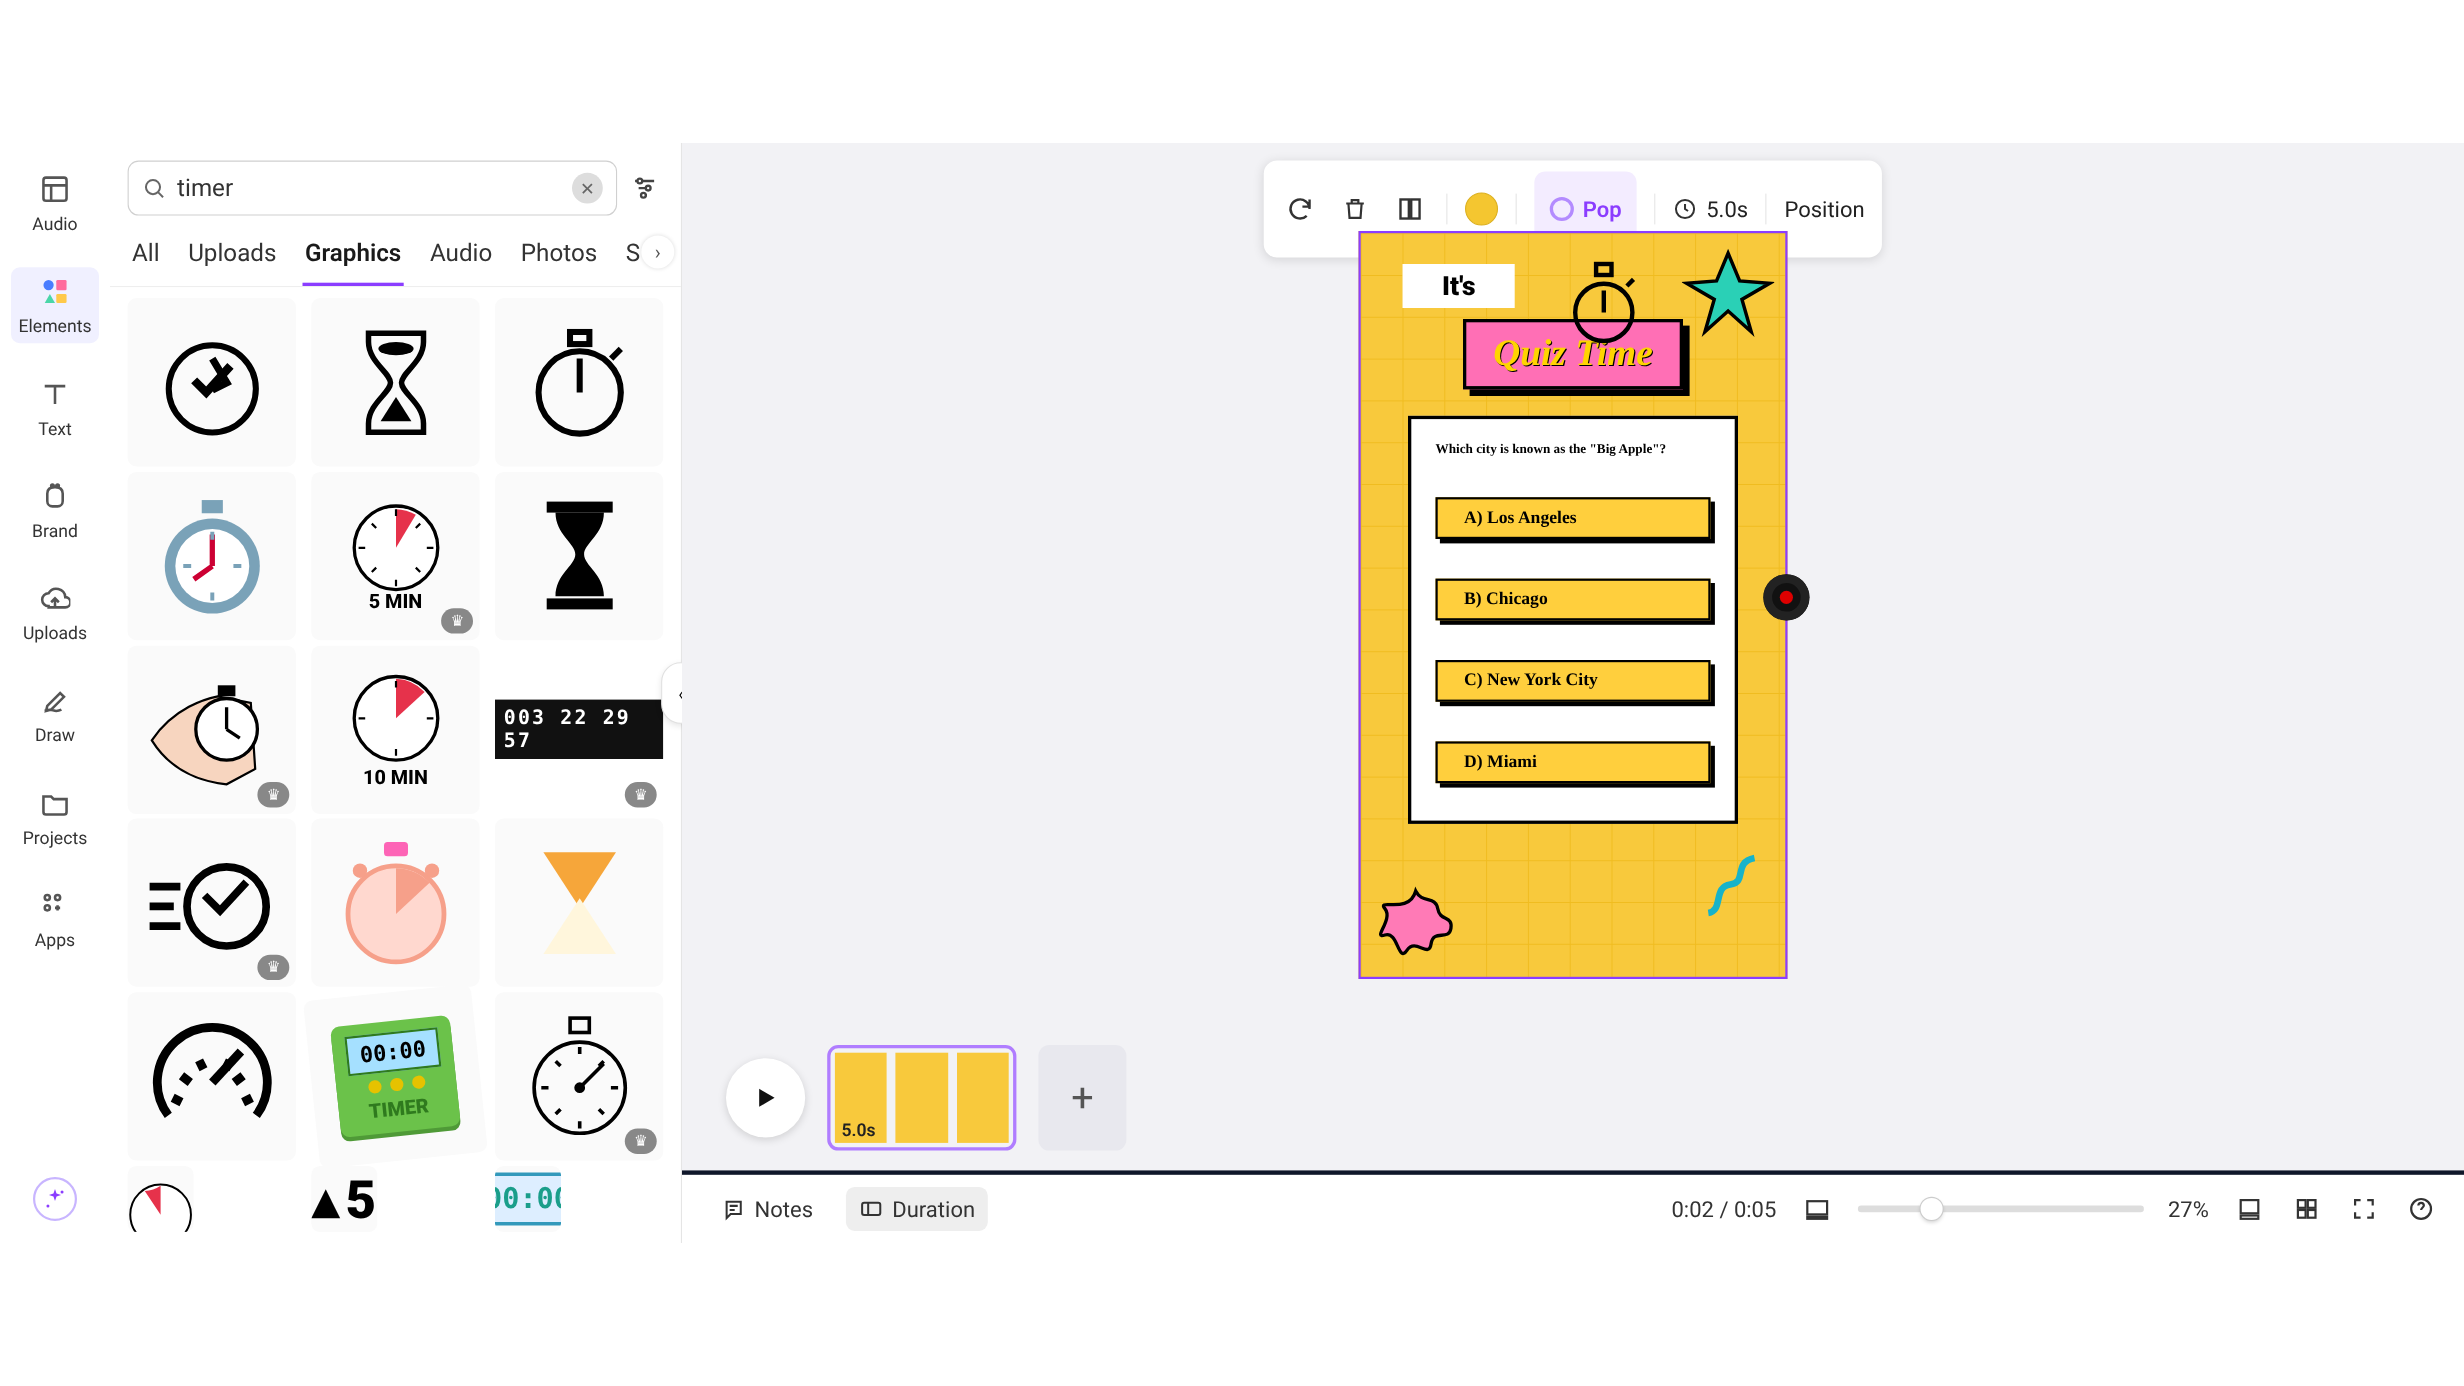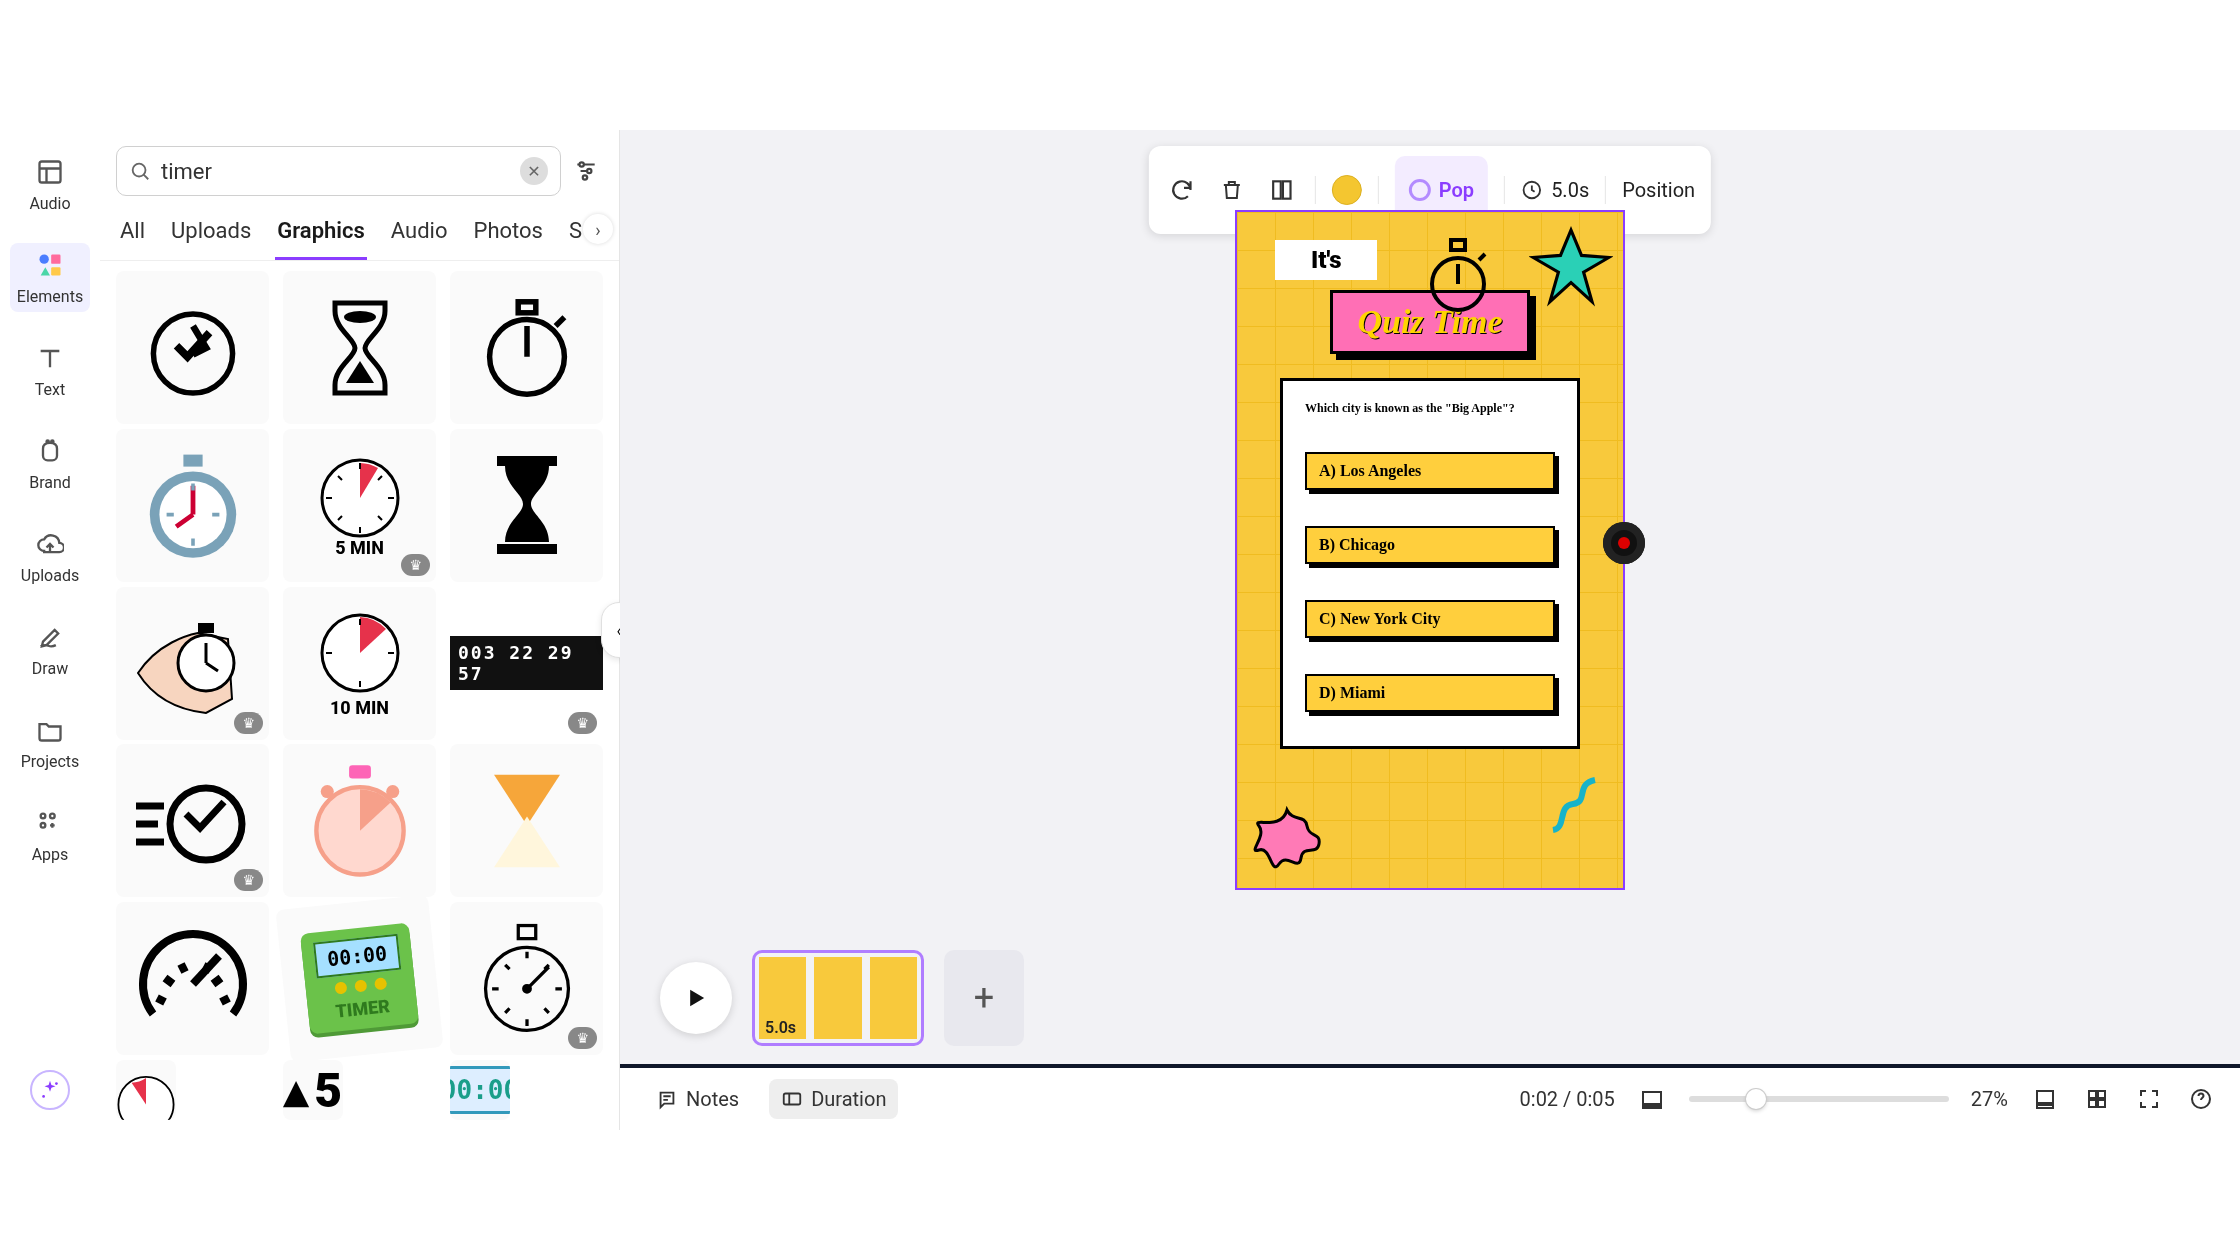--- a/index.html
+++ b/index.html
@@ -39,21 +39,21 @@
 .dur-chip { display:flex; align-items:center; gap:8px; font-size:20px; color:#222; }
 .pos-label { font-size:20px; color:#222; }
 
 .stage { position:absolute; top:80px; left:50%; transform:translateX(-50%); width:390px; height:680px; border:2px solid #8b3dff; background:#f8c93c; background-image: linear-gradient(#f0bc20 1px, transparent 1px), linear-gradient(90deg, #f0bc20 1px, transparent 1px); background-size: 38px 38px; display:flex; flex-direction:column; align-items:center; padding:28px 24px; }
 .its { background:#fff; padding:6px 36px; font-weight:900; font-size:24px; align-self:flex-start; margin-left:14px; }
 .stopwatch-dec { position:absolute; top:24px; left:50%; transform:translateX(-8px); }
 .star-dec { position:absolute; top:14px; right:10px; }
 .qtitle { margin-top:10px; background:#ff6fb5; border:3px solid #000; box-shadow:6px 6px 0 #000; padding:10px 24px; font-family: Georgia, serif; font-weight:900; font-style:italic; font-size:34px; color:#ffd400; text-shadow:1px 1px 0 #000; }
 .card { margin-top:24px; background:#fff; border:3px solid #000; padding:20px 22px; width:300px; }
 .q { font-weight:900; font-size:12px; margin-bottom:12px; font-family: Georgia, serif; }
-.opt { background:#ffcf3d; border:2px solid #000; box-shadow:4px 4px 0 #000; padding:8px 12px; font-weight:800; font-size:16px; margin-bottom:14px; font-family: Georgia, serif; margin-top: 36px; }
+.opt { background:#ffcf3d; border:2px solid #000; box-shadow:4px 4px 0 #000; padding:8px 24px; font-weight:800; font-size:16px; margin-bottom:14px; font-family: Georgia, serif; margin-top: 36px; }
 .rec-dot { position:absolute; right:-22px; top:310px; width:42px; height:42px; border-radius:50%; background:#111; box-shadow: inset 0 0 0 8px #222; }
 .rec-dot::after { content:''; width:12px; height:12px; background:#d00; border-radius:50%; position:absolute; top:15px; left:15px; }
 .splat { position:absolute; left:10px; bottom:14px; }
 .swirl { position:absolute; right:16px; bottom:44px; }
 
 .timeline { position:absolute; left:0; right:0; bottom:72px; height:120px; display:flex; align-items:center; padding-left:40px; gap:20px; }
 .playbtn { width:72px; height:72px; border-radius:50%; background:#fff; box-shadow:0 2px 8px rgba(0,0,0,.15); display:flex; align-items:center; justify-content:center; }
 .seg { position:relative; width:172px; height:96px; border:3px solid #b07dff; border-radius:10px; overflow:hidden; display:flex; }
 .seg .mini { flex:1; background:#f8c93c; margin:4px; }
 .seg .dur { position:absolute; left:10px; bottom:6px; font-size:16px; font-weight:600; color:#222; }

